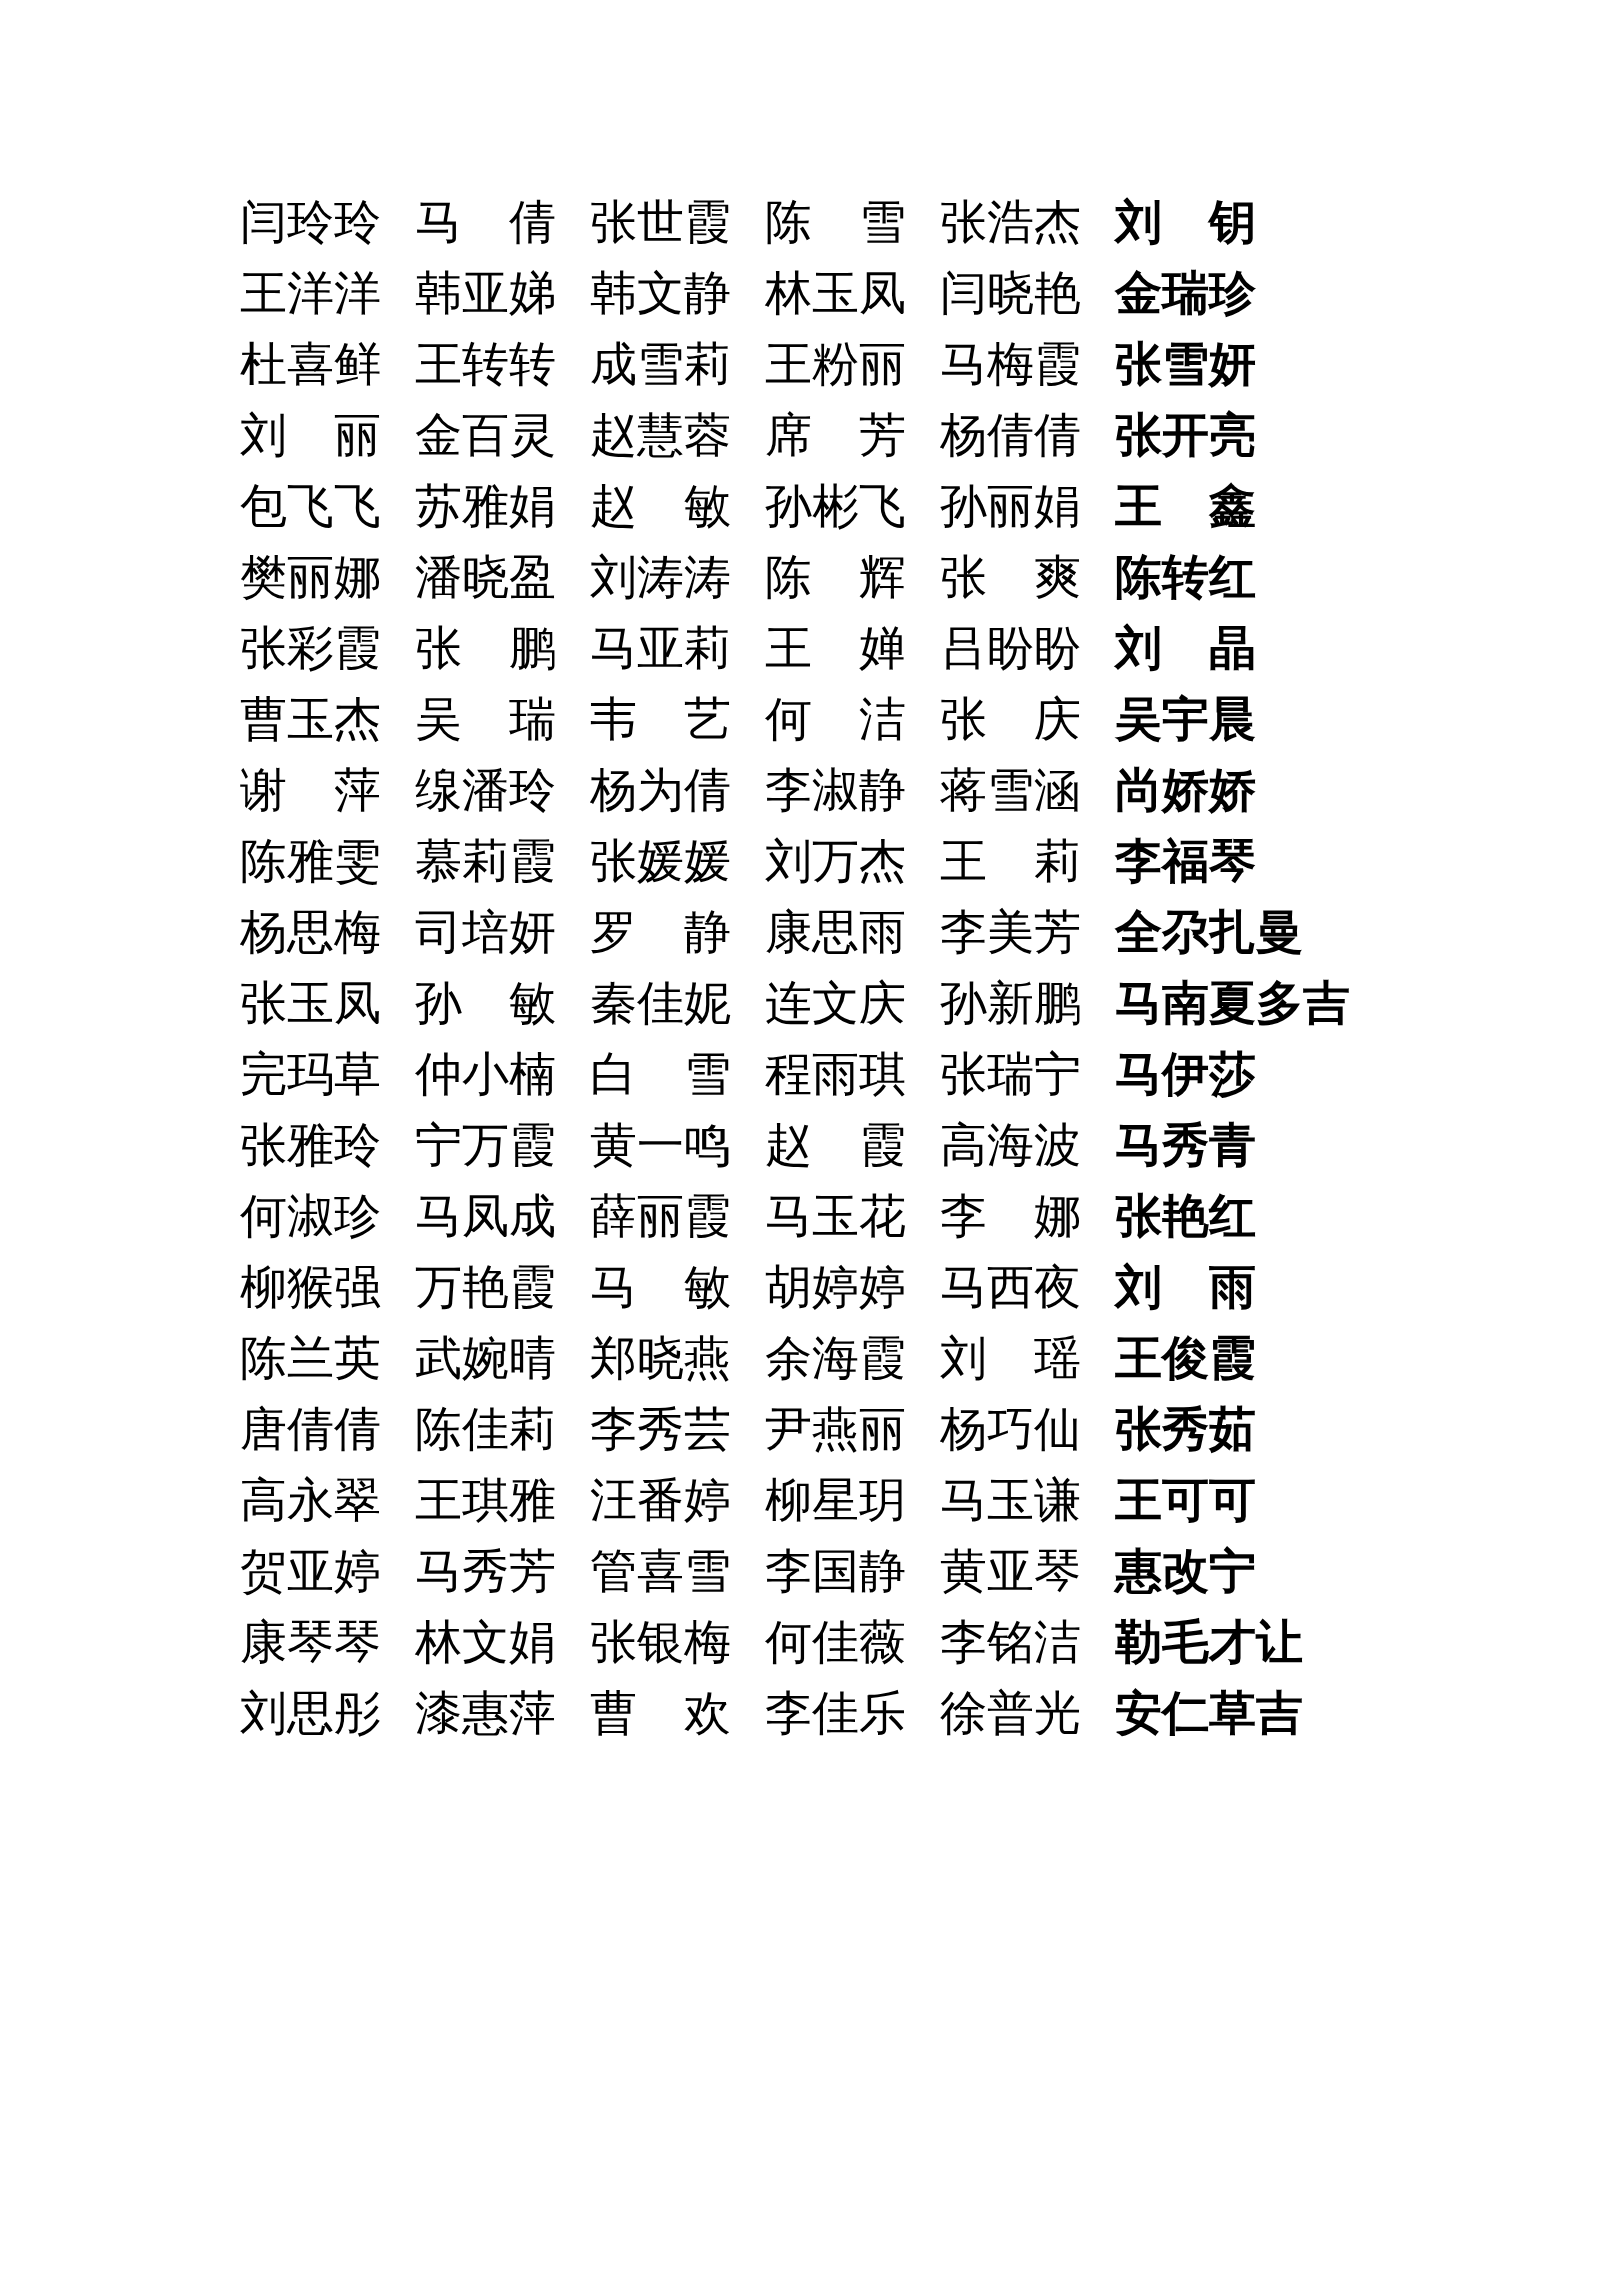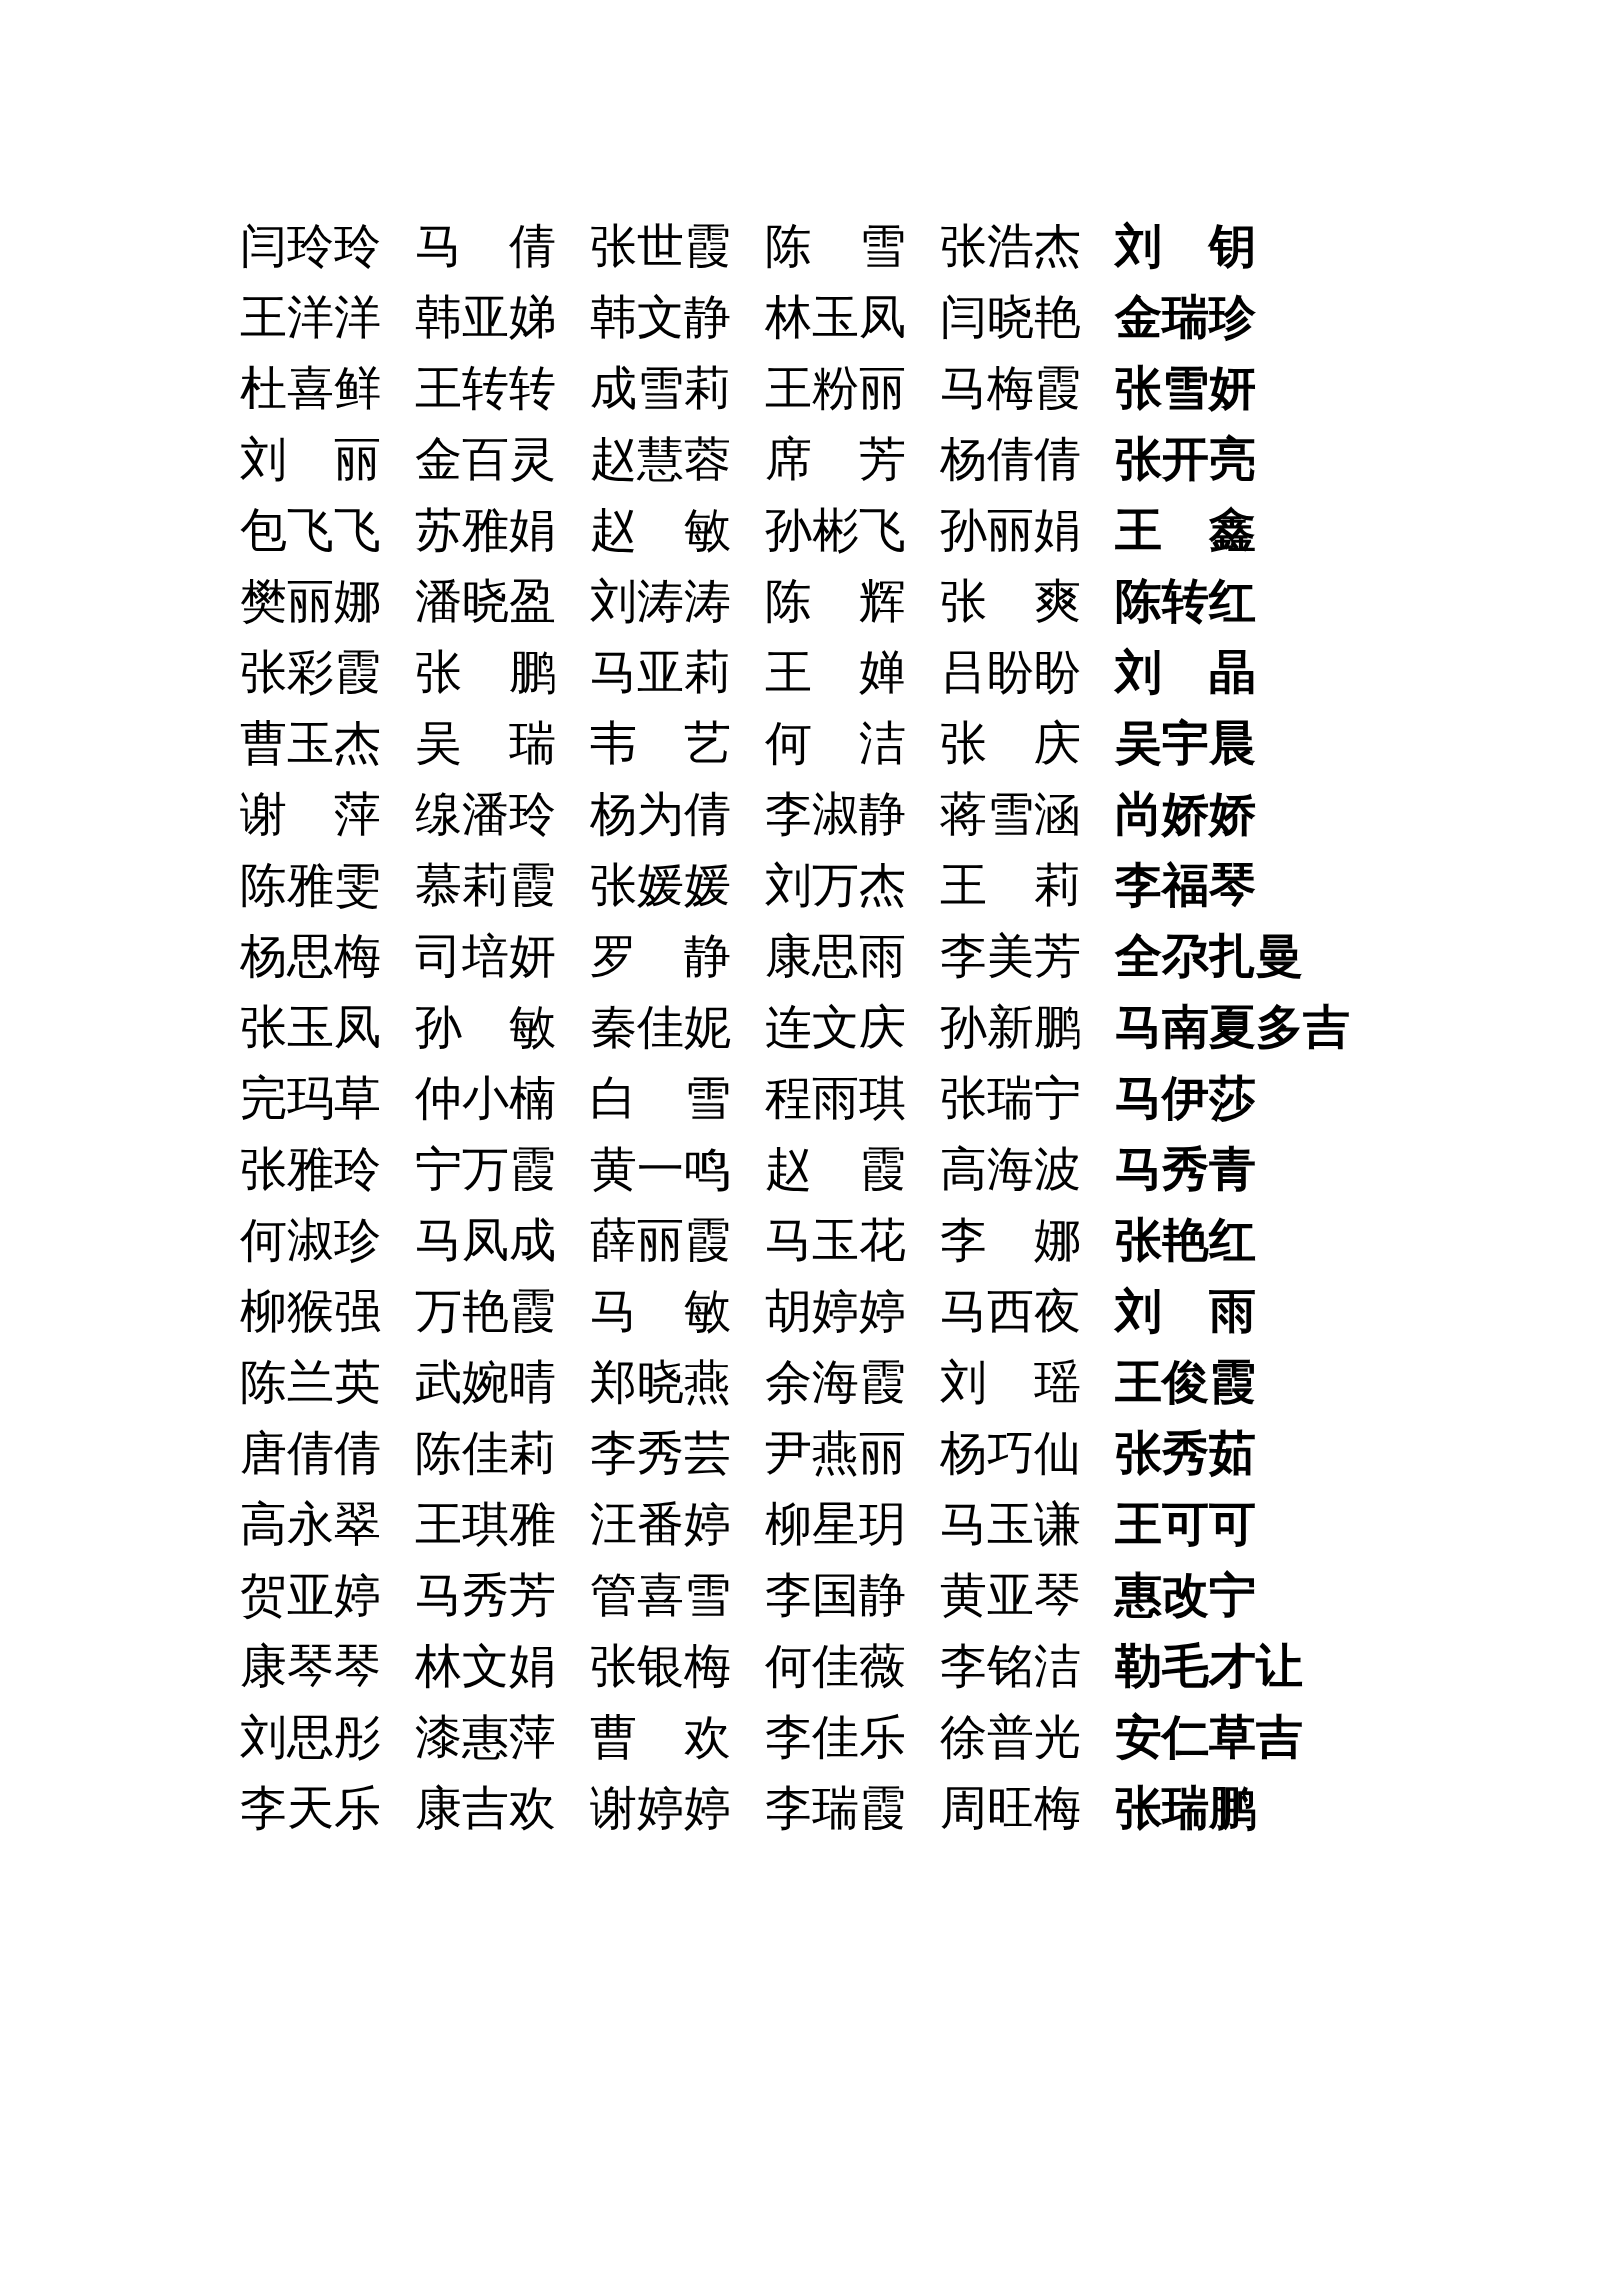--- a/index.html
+++ b/index.html
@@ -24,21 +24,21 @@
     background: #ffffff;
   }
   .name-grid {
     position: absolute;
     left: 240px;
     top: 199px;
   }
   .name-row {
     display: flex;
     height: 71px;
-    align-items: flex-end;
+    align-items: flex-start;
   }
   .name-cell {
     display: block;
     width: 141px;
     margin-right: 34px;
     font-size: 47px;
     line-height: 1;
     text-align: justify;
     text-align-last: justify;
     white-space: nowrap;
@@ -229,23 +229,15 @@
         <div class="name-cell long">勒毛才让</div>
       </div>
       <div class="name-row">
         <div class="name-cell">刘思彤</div>
         <div class="name-cell">漆惠萍</div>
         <div class="name-cell">曹欢</div>
         <div class="name-cell">李佳乐</div>
         <div class="name-cell">徐普光</div>
         <div class="name-cell long">安仁草吉</div>
       </div>
-      <div class="name-row">
-        <div class="name-cell">李天乐</div>
-        <div class="name-cell">康吉欢</div>
-        <div class="name-cell">谢婷婷</div>
-        <div class="name-cell">李瑞霞</div>
-        <div class="name-cell">周旺梅</div>
-        <div class="name-cell">张瑞鹏</div>
-      </div>
     </div>
 </div>
 
 
 </body></html>

